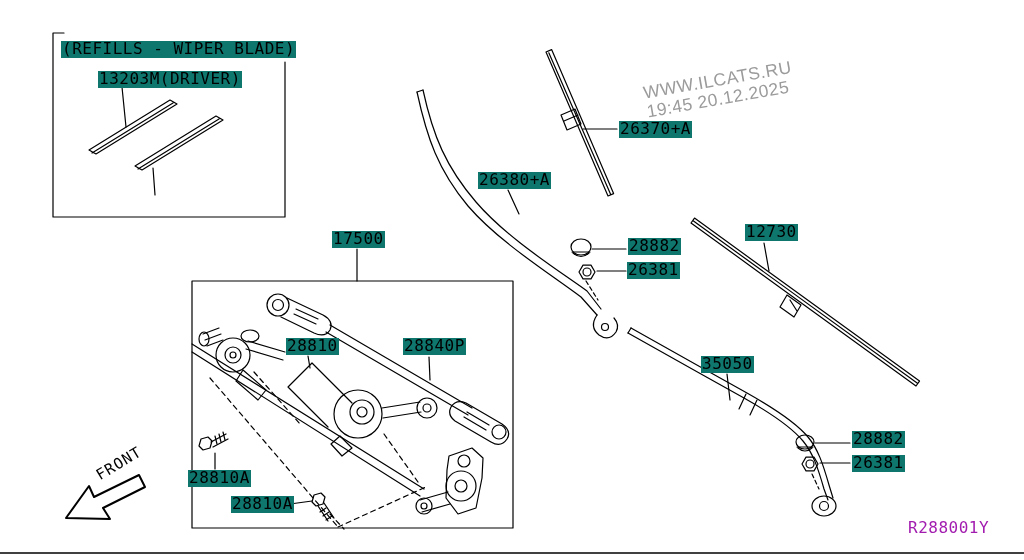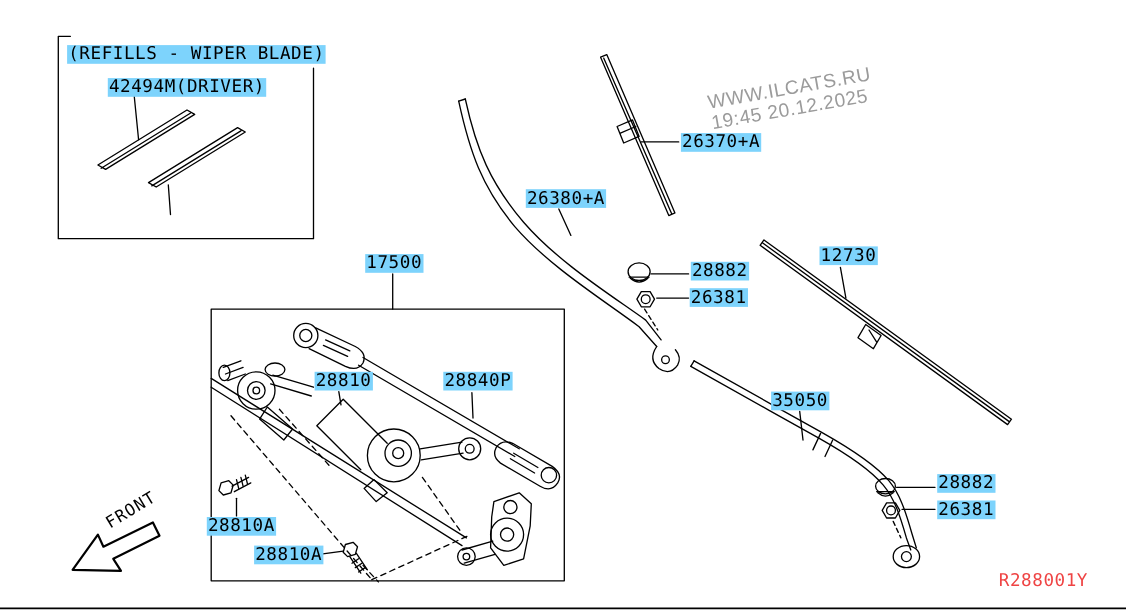--- a/index.html
+++ b/index.html
@@ -3,35 +3,35 @@
 <meta charset="utf-8">
 <style>
   html,body{margin:0;padding:0;background:#ffffff;}
   .stage{
     position:relative;width:1024px;height:560px;background:#ffffff;
     font-family:"DejaVu Sans Mono", monospace;overflow:hidden;
   }
   .stage svg{position:absolute;left:0;top:0;}
   .lbl{
     position:absolute;font:16px/1.05 "DejaVu Sans Mono", monospace;
-    color:#000;letter-spacing:.5px;white-space:nowrap;background:#7dd3fc;
+    color:#000;letter-spacing:.5px;white-space:nowrap;background:#0f766e;
     padding:0 1px;
   }
   .watermark{
     position:absolute;left:642px;top:84px;color:#9b9b9b;
     font-family:"Liberation Sans", sans-serif;font-size:17.5px;line-height:19px;
     transform:rotate(-10deg);transform-origin:left top;white-space:nowrap;
     letter-spacing:.5px;background:transparent;
   }
   .front-label{
     position:absolute;left:102px;top:466px;font:15px "DejaVu Sans Mono", monospace;
     color:#000;transform:rotate(-31deg);transform-origin:left bottom;
     letter-spacing:1px;white-space:nowrap;
   }
-  .code-label{position:absolute;left:908px;top:518px;font:16px "DejaVu Sans Mono", monospace;letter-spacing:.5px;color:#ef4444;}
+  .code-label{position:absolute;left:908px;top:518px;font:16px "DejaVu Sans Mono", monospace;letter-spacing:.5px;color:#a21caf;}
 </style>
 </head>
 <body>
 
 <div class="stage">
 
   <svg width="1024" height="560" viewBox="0 0 1024 560" fill="none" stroke="#000" stroke-width="1.2" stroke-linecap="round" stroke-linejoin="round">
 
     <g>
       <path d="M53,33 L64,33 M53,33 L53,217 L285,217 L285,62"></path>
@@ -180,21 +180,21 @@
     <g>
       <path d="M66,518 L89,486 L94,497 L139,475 L145,487 L103,508 L110,519 Z" stroke-width="2"></path>
     </g>
 
     <g>
       <path d="M0,553 L1024,553" stroke-width="1.6"></path>
     </g>
   </svg>
 
   <div class="lbl" style="left:61px;top:41px">(REFILLS - WIPER BLADE)</div>
-  <div class="lbl" style="left:98px;top:71px">42494M(DRIVER)</div>
+  <div class="lbl" style="left:98px;top:71px">13203M(DRIVER)</div>
 
   <div class="lbl" style="left:619px;top:121px">26370+A</div>
   <div class="lbl" style="left:478px;top:172px">26380+A</div>
   <div class="lbl" style="left:745px;top:224px">12730</div>
   <div class="lbl" style="left:332px;top:231px">17500</div>
 
   <div class="lbl" style="left:628px;top:238px">28882</div>
   <div class="lbl" style="left:627px;top:262px">26381</div>
 
   <div class="lbl" style="left:286px;top:338px">28810</div>

